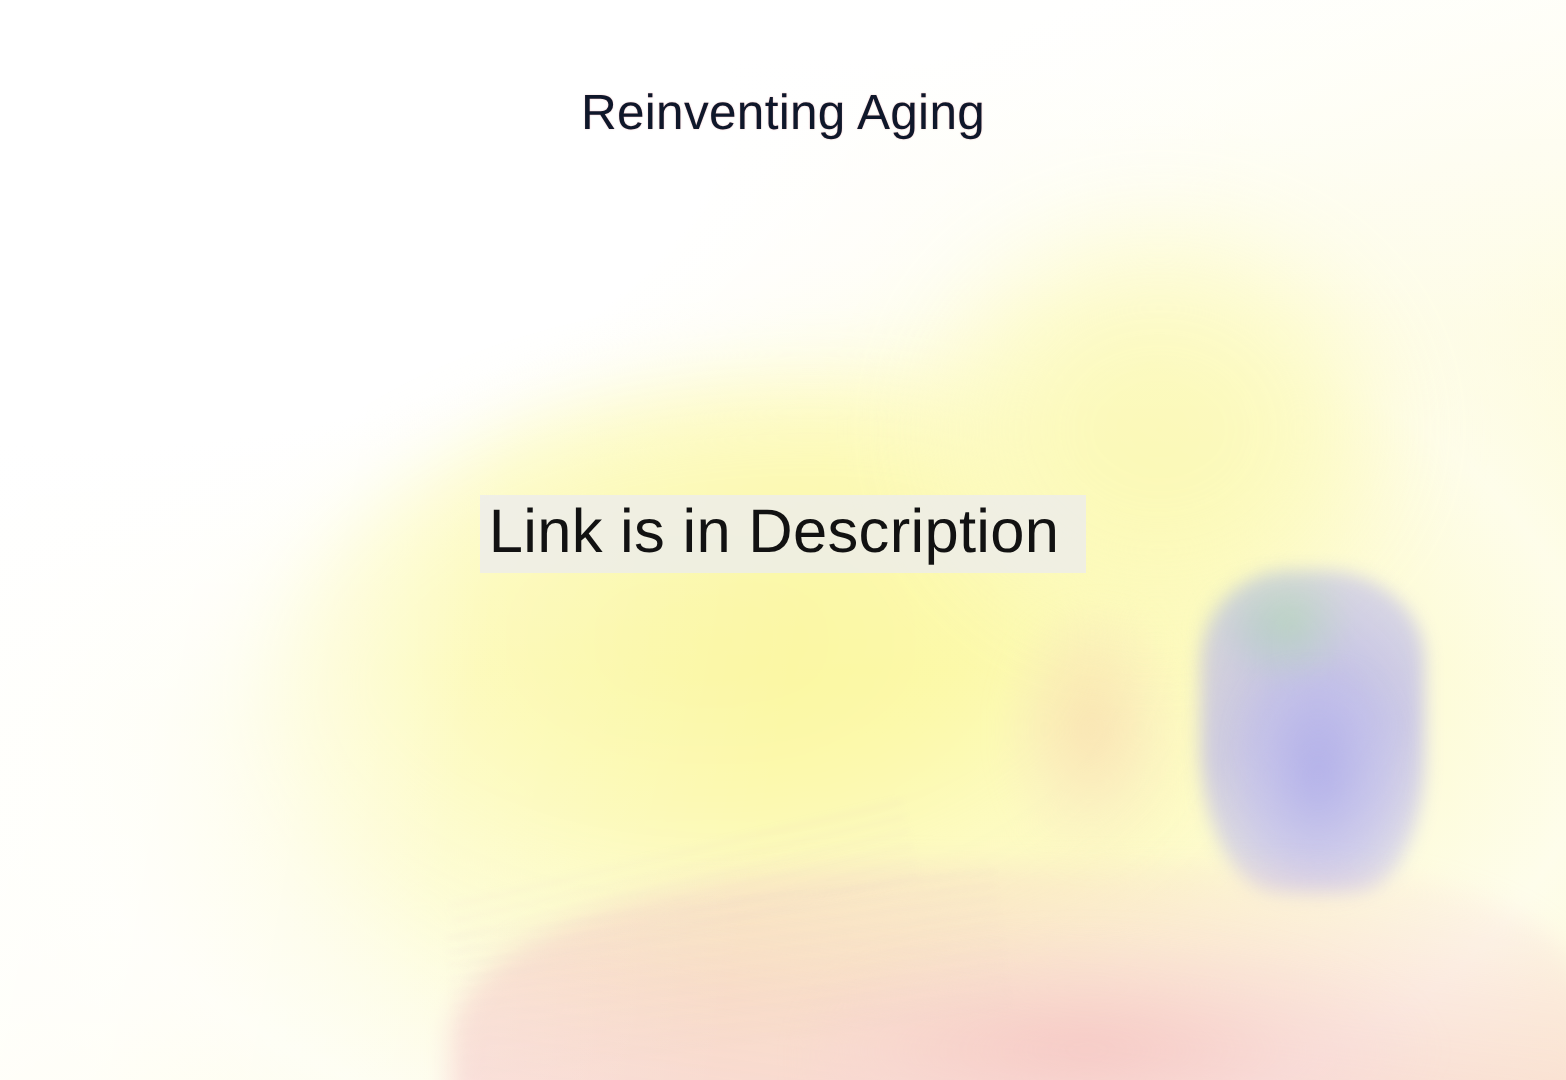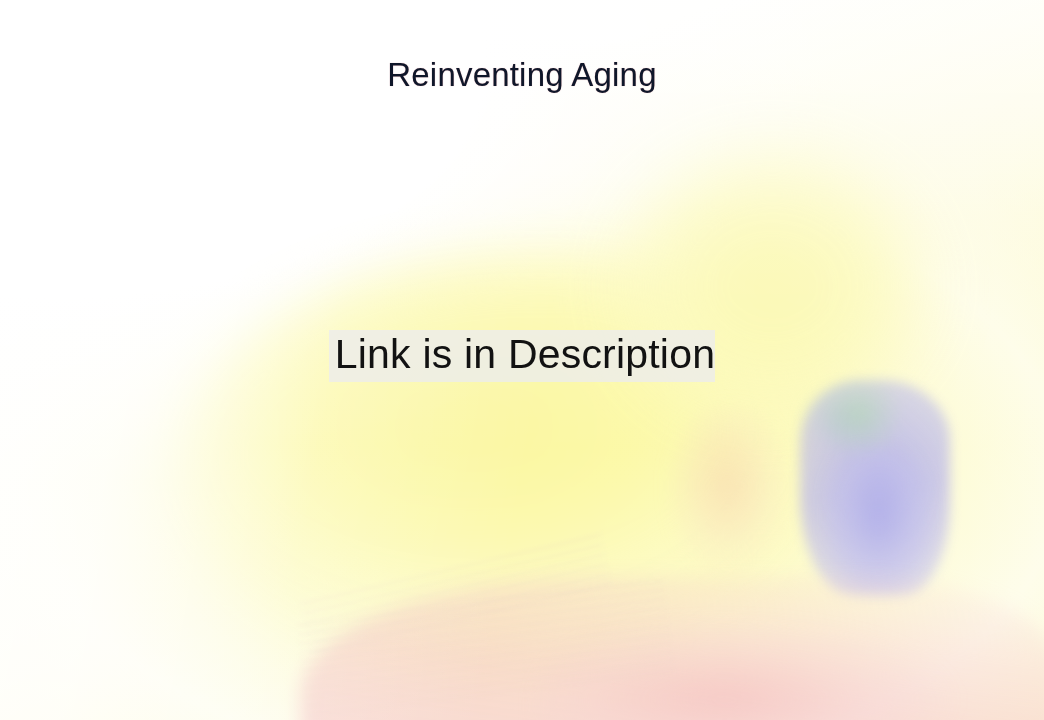--- a/index.html
+++ b/index.html
@@ -183,21 +183,21 @@
   
   #caption-wrap {
     position: absolute;
     left: 0;
     top: 330px;
     width: 1044px;
     text-align: center;
   }
   #caption {
     display: inline-block;
-    padding: 2px 0 4px 6px;
+    padding: 2px 18px 4px 6px;
     font-size: 41px;
     font-weight: 400;
     color: #121212;
     background: rgba(236,236,236,.80);
     letter-spacing: .2px;
     line-height: 1.12;
     font-family: "Liberation Sans", sans-serif;
   }
 </style>
 </head>

